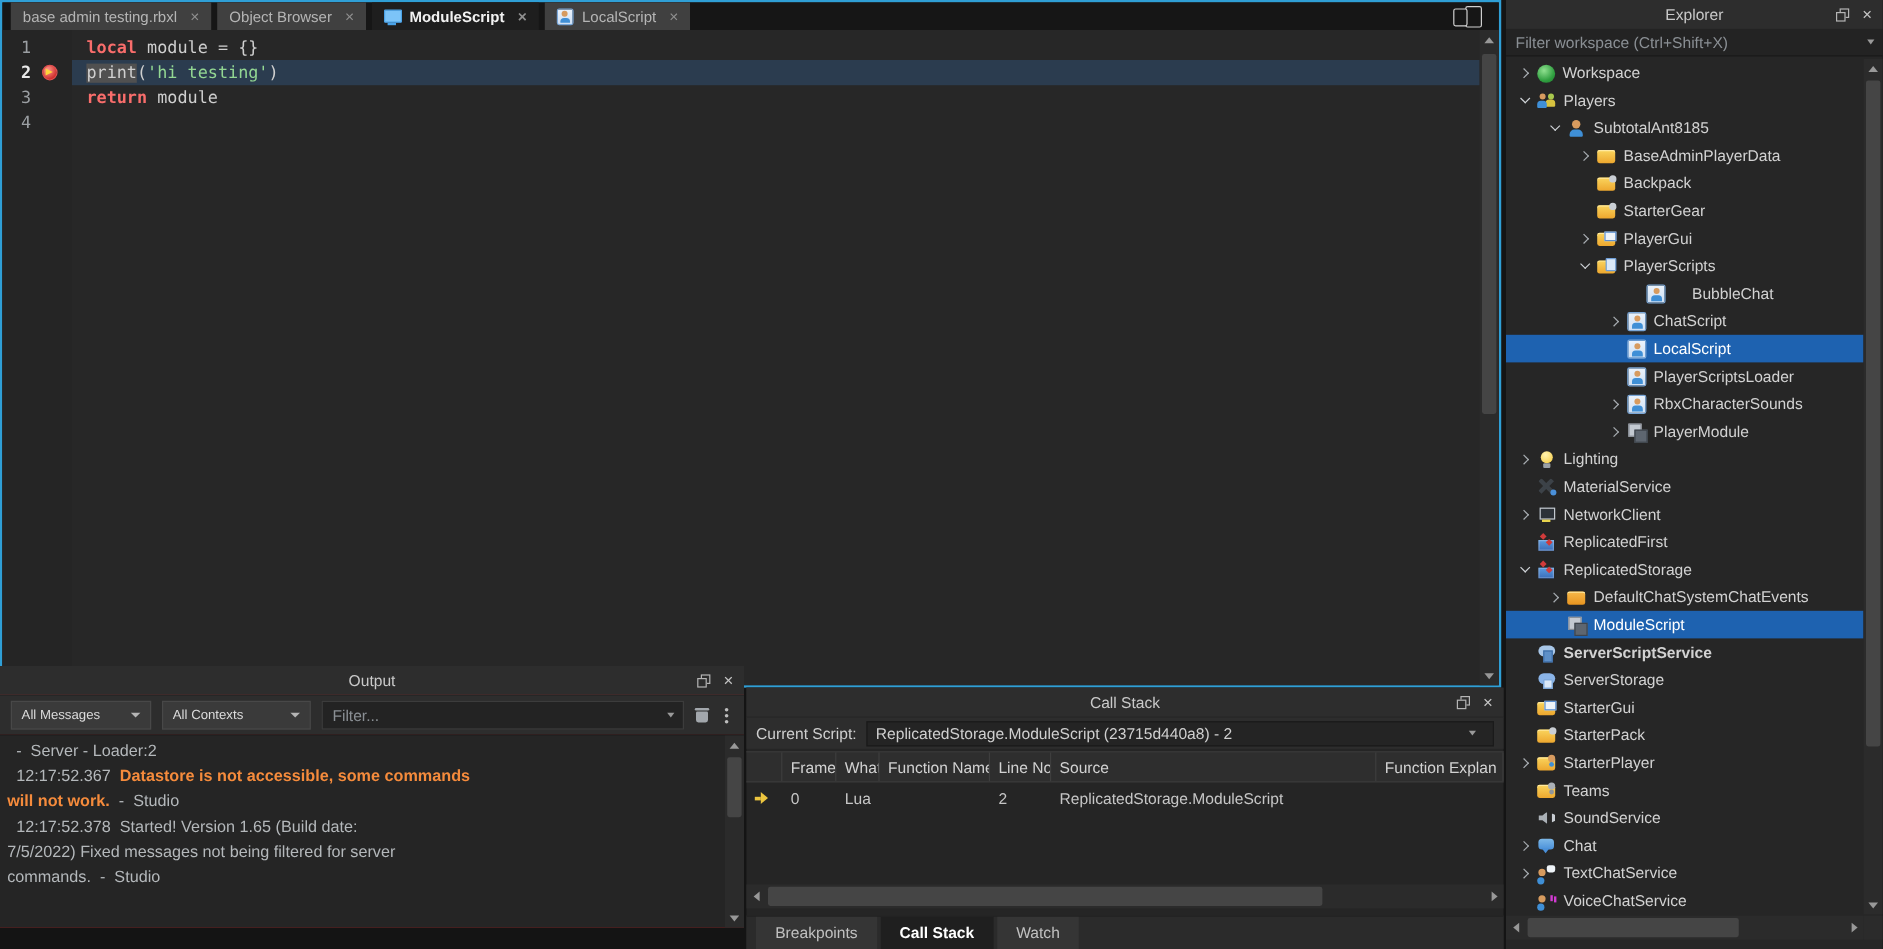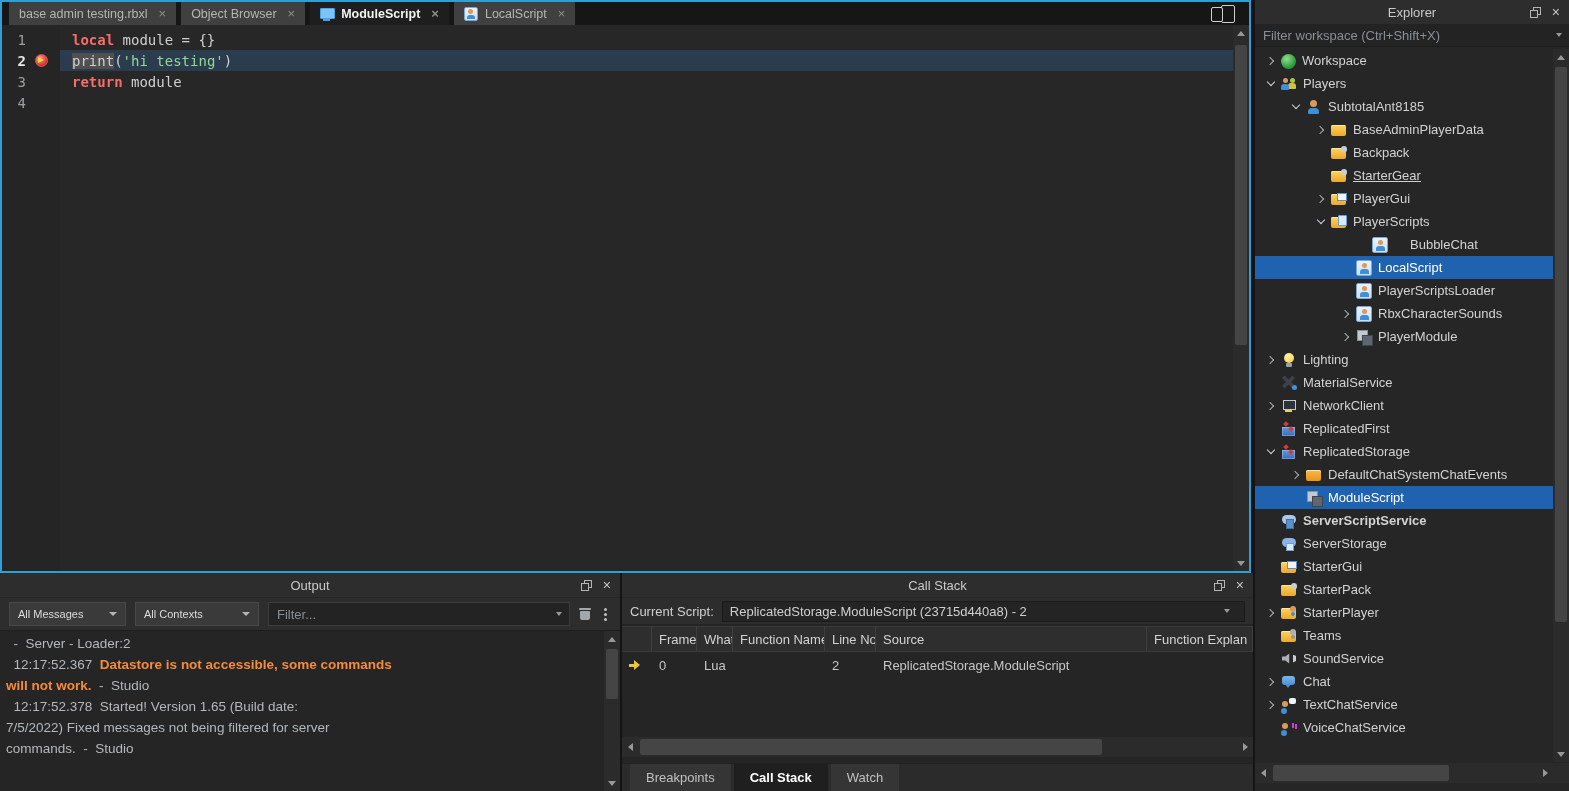--- a/index.html
+++ b/index.html
@@ -50,21 +50,21 @@
 
   
   .panel-title { height:24px; background:#2d2d2d; position:relative; display:flex; align-items:center; justify-content:center; color:#c9c9c9; font-size:13px; }
   .title-icons { position:absolute; right:9px; top:0; height:100%; display:flex; align-items:center; gap:11px; }
   .float-ic { width:11px; height:11px; position:relative; }
   .float-ic::before { content:""; position:absolute; right:0; top:0; width:6px; height:6px; border:1px solid #b5b5b5; }
   .float-ic::after  { content:""; position:absolute; left:0; bottom:0; width:6px; height:6px; border:1px solid #b5b5b5; background:#2d2d2d; }
   .close-x { color:#c5c5c5; font-size:14px; line-height:1; }
 
   
-  .output-panel { position:absolute; left:0; top:573px; width:620px; height:218px; background:#b91c1c; }
+  .output-panel { position:absolute; left:0; top:555px; width:620px; height:218px; background:#b91c1c; }
   .otoolbar { height:33px; background:#2d2d2d; display:flex; align-items:center; padding:0 9px; gap:9px; border-top:1px solid #262626; }
   .dd { height:24px; background:#3a3a3a; border:1px solid #484848; display:flex; align-items:center; justify-content:space-between; padding:0 8px; color:#dcdcdc; font-size:11px; }
   .dd1 { width:117px; } .dd2 { width:124px; }
   .ddchev { margin-left:8px; display:inline-flex; }
   .ddchev::before { content:""; border-left:4px solid transparent; border-right:4px solid transparent; border-top:4px solid #b5b5b5; }
   .filterbox { flex:1; height:24px; background:#232323; border:1px solid #3c3c3c; display:flex; align-items:center; }
   .filterbox input, .efilter input { flex:1; background:transparent; border:none; outline:none; color:#c9c9c9; font-size:13px; padding:0 8px; font-family:"Liberation Sans",sans-serif; }
   input::placeholder { color:#8a8f94; opacity:1; }
   .caret-sm { margin-right:7px; display:inline-flex; }
   .caret-sm::before { content:""; border-left:3.5px solid transparent; border-right:3.5px solid transparent; border-top:4px solid #9a9a9a; }
@@ -369,40 +369,45 @@
       <div class="trow" style="padding-left: 56px;">
         <span class="chev col"></span>
         <span class="ic ic-folder fold"></span>
         <span class="tlabel">BaseAdminPlayerData</span>
       </div>
       <div class="trow" style="padding-left: 56px;">
         <span class="chev"></span>
         <span class="ic ic-folder-wrench fold"></span>
         <span class="tlabel">Backpack</span>
       </div>
-      <div class="trow" style="padding-left: 56px; text-decoration: underline;">
+      <div class="trow" style="padding-left: 56px;">
         <span class="chev"></span>
         <span class="ic ic-folder-wrench fold"></span>
         <span class="tlabel">StarterGear</span>
       </div>
       <div class="trow" style="padding-left: 56px;">
         <span class="chev col"></span>
         <span class="ic ic-folder-gui fold"></span>
         <span class="tlabel">PlayerGui</span>
       </div>
       <div class="trow" style="padding-left: 56px;">
         <span class="chev exp"></span>
         <span class="ic ic-folder-script fold"></span>
         <span class="tlabel">PlayerScripts</span>
       </div>
       <div class="trow" style="padding-left: 81px; gap: 16px;">
         <span class="chev"></span>
         <span class="ic ic-localscript"></span>
         <span class="tlabel">BubbleChat</span>
       </div>
+      <div class="trow" style="padding-left: 81px;">
+        <span class="chev col"></span>
+        <span class="ic ic-localscript"></span>
+        <span class="tlabel">ChatScript</span>
+      </div>
       <div class="trow sel" style="padding-left: 81px;">
         <span class="chev"></span>
         <span class="ic ic-localscript"></span>
         <span class="tlabel">LocalScript</span>
       </div>
       <div class="trow" style="padding-left: 81px;">
         <span class="chev"></span>
         <span class="ic ic-localscript"></span>
         <span class="tlabel">PlayerScriptsLoader</span>
       </div>

